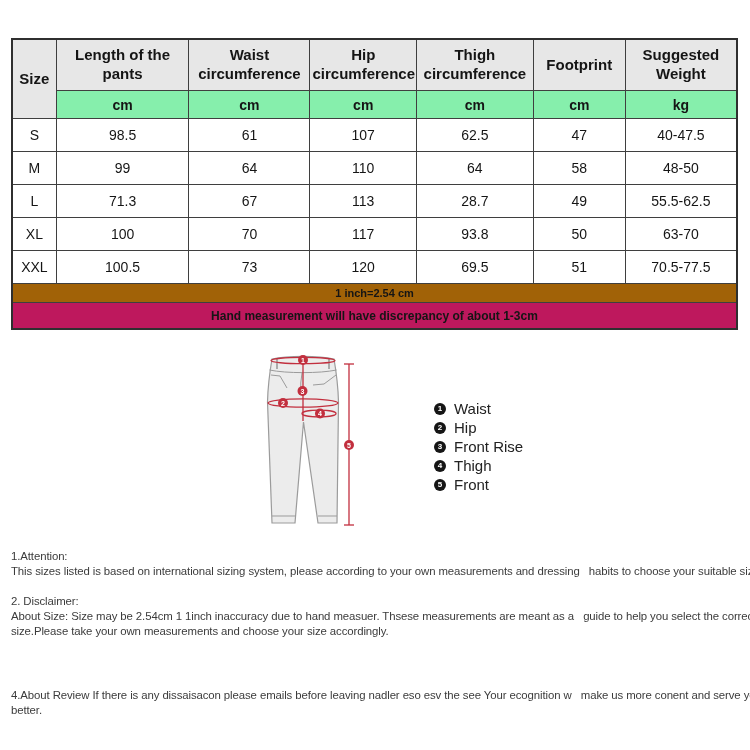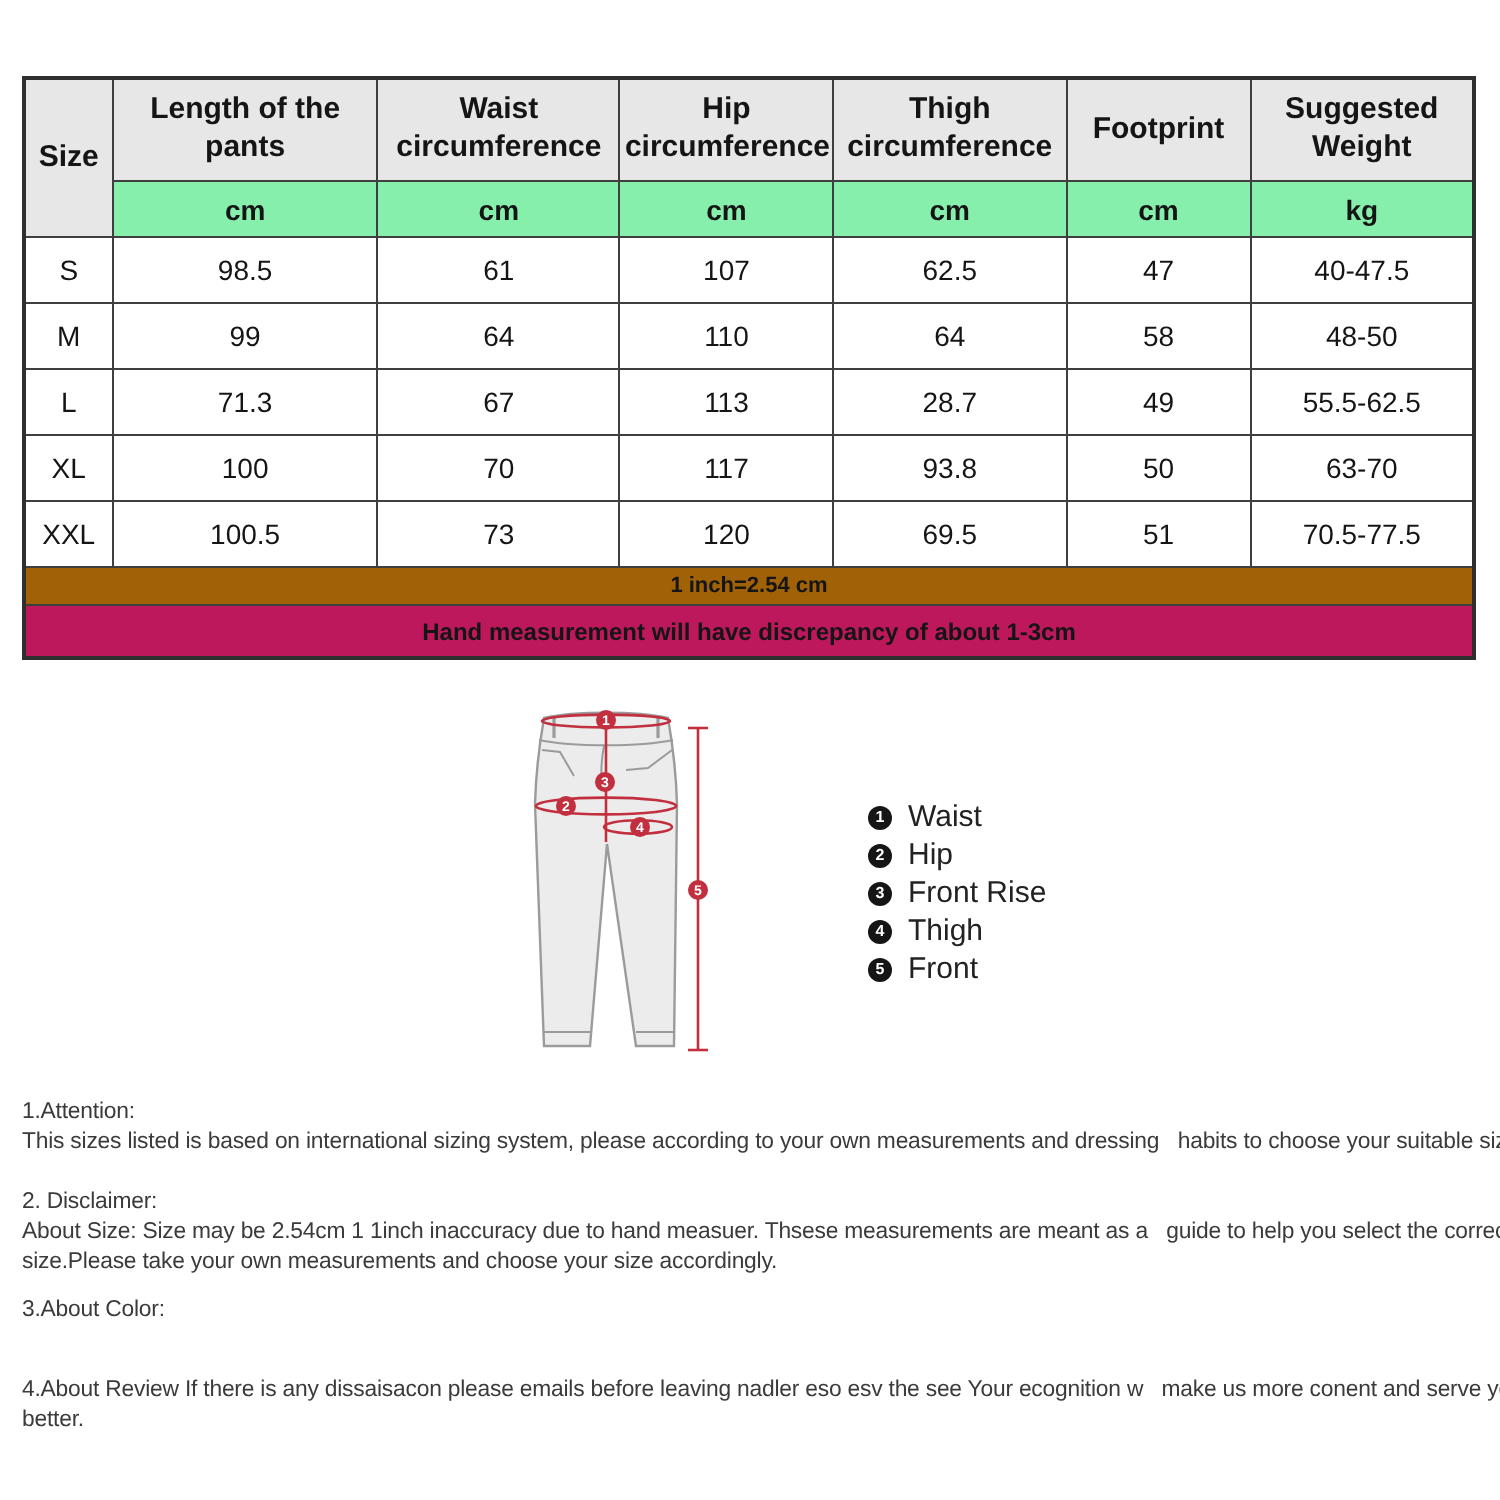--- a/index.html
+++ b/index.html
@@ -200,19 +200,18 @@
   <div class="sec-line">This sizes listed is based on international sizing system, please according to your own measurements and dressing   habits to choose your suitable size.</div>
 </div>
 
 <div class="sec" style="top:594px">
   <div class="sec-line">2. Disclaimer:</div>
   <div class="sec-line">About Size: Size may be 2.54cm 1 1inch inaccuracy due to hand measuer. Thsese measurements are meant as a   guide to help you select the correct</div>
   <div class="sec-line">size.Please take your own measurements and choose your size accordingly.</div>
 </div>
 
 <div class="sec" style="top:648px">
-  <div class="sec-line">3.About Color:</div>
 </div>
 
 <div class="sec" style="top:688px">
   <div class="sec-line">4.About Review If there is any dissaisacon please emails before leaving nadler eso esv the see Your ecognition w   make us more conent and serve you</div>
   <div class="sec-line">better.</div>
 </div>
 
 </body></html>

